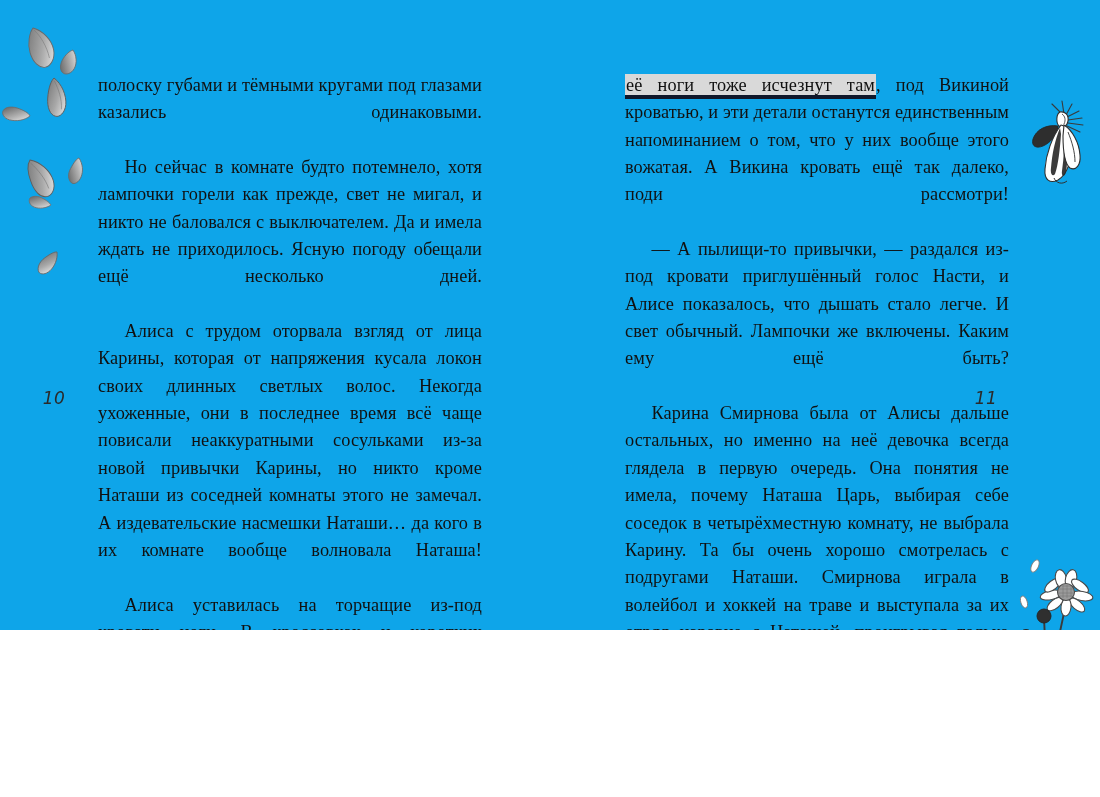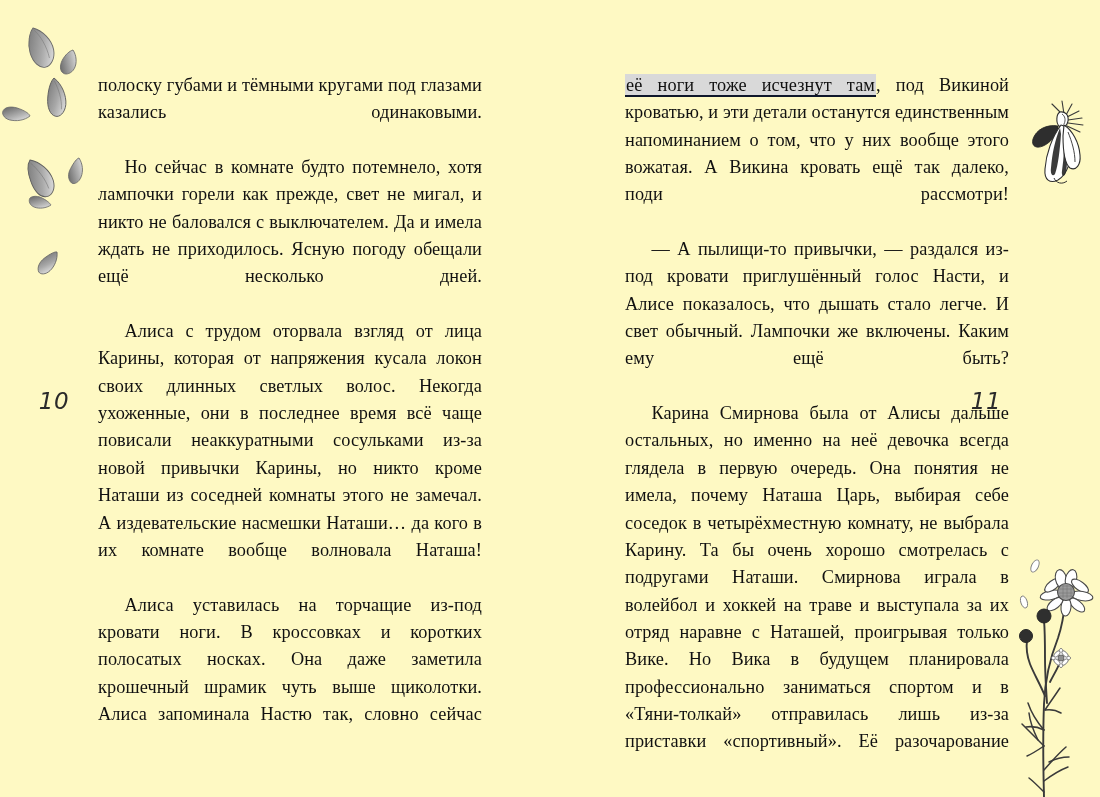--- a/index.html
+++ b/index.html
@@ -8,22 +8,22 @@
     padding: 0;
     background: #ffffff;
   }
   body {
     font-family: "Liberation Serif", "DejaVu Serif", serif;
     color: #000000;
   }
   #page {
     position: relative;
     width: 1100px;
-    height: 797px;
-    background: #fef9c3;
+    height: 630px;
+    background: #0ea5e9;
     overflow: hidden;
   }
 
   
   .column {
     position: absolute;
     top: 72px;
     width: 384px;
     font-size: 18.3px;
     line-height: 27.35px;
@@ -46,32 +46,32 @@
   
   .para:after {
     content: "";
     display: inline-block;
     width: 100%;
   }
 
   
   .hl {
     background: #d9d9d9;
-    border-bottom: 2px solid #0f172a;
+    border-bottom: 4px solid #0f172a;
     padding: 1px 1px 0 1px;
     box-decoration-break: clone;
     -webkit-box-decoration-break: clone;
   }
 
   
   .folio {
     position: absolute;
     top: 388px;
     font-family: "DejaVu Sans", sans-serif;
-    font-size: 23px;
+    font-size: 17px;
     font-style: italic;
     font-weight: 400;
     color: #2a2a2a;
     letter-spacing: 0.5px;
     width: 60px;
     text-align: center;
   }
   #folio-left  { left: 24px;  }
   #folio-right { left: 956px; }
 

